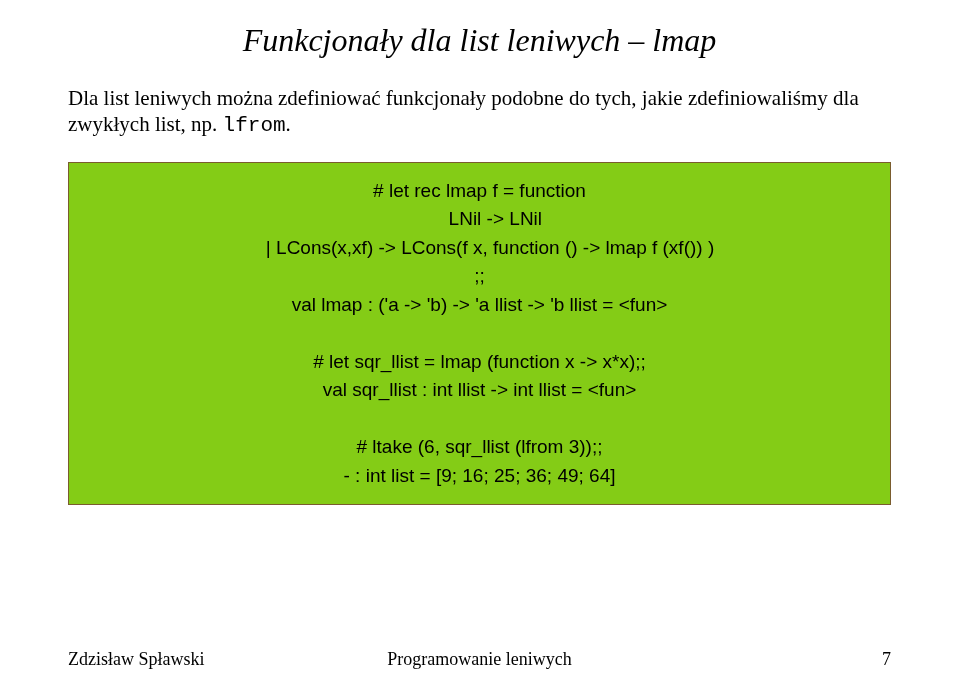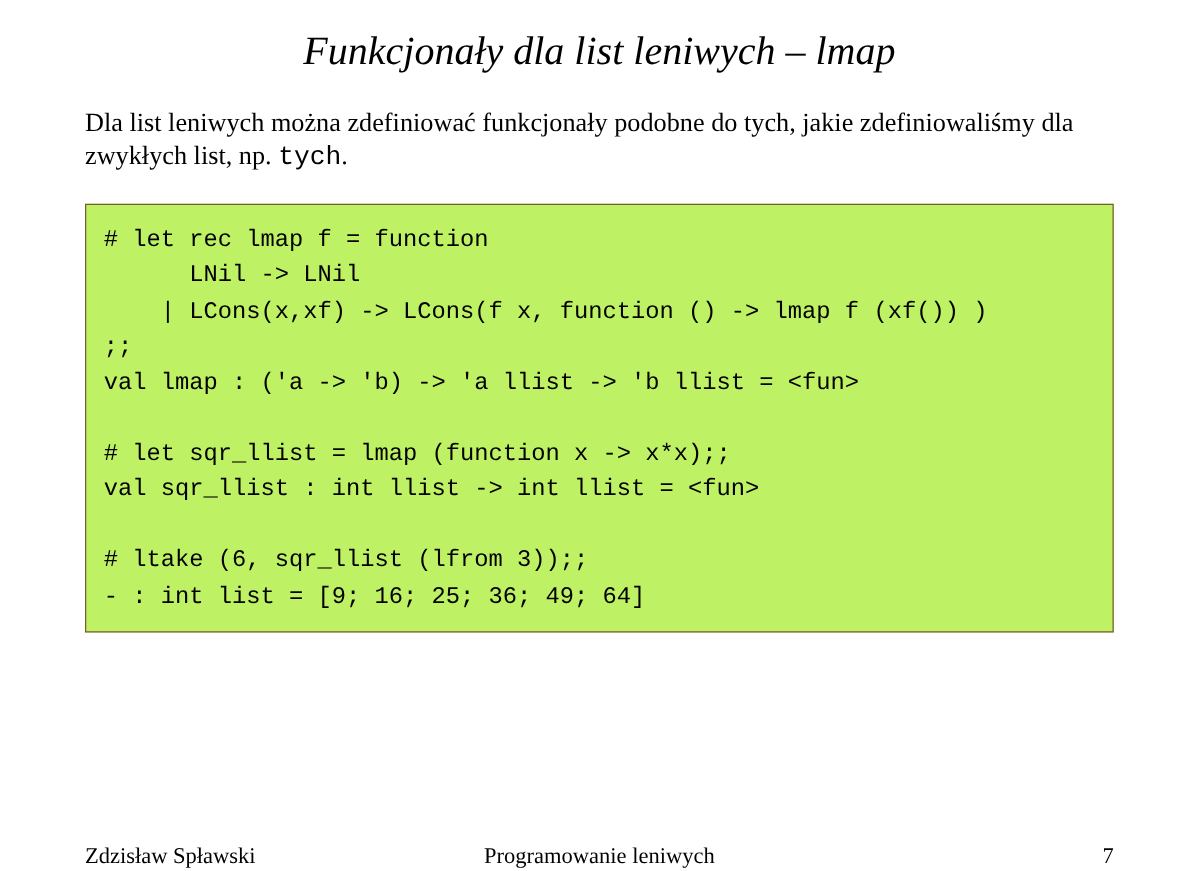--- a/index.html
+++ b/index.html
@@ -29,31 +29,32 @@
     font-size: 21px;
     line-height: 1.25;
     margin: 0 0 22px 0;
   }
   .code-inline {
     font-family: "Courier New", Courier, monospace;
     font-size: 21px;
   }
   .codebox {
     border: 1.5px solid #7a5c2e;
-    background: #bef264;
+    background: #84cc16;
     padding: 14px 14px 14px 14px;
-    font-family: Liberation Mono, monospace;
+    font-family: Liberation Sans, sans-serif;
     font-size: 19px;
     line-height: 1.5;
     white-space: pre;
     color: #000;
+    text-align: center;
   }
   .footer {
     position: absolute;
-    bottom: 2px;
+    bottom: 27px;
     left: 68px;
     right: 68px;
     font-size: 18px;
     display: flex;
     justify-content: space-between;
     align-items: baseline;
   }
   .footer .center {
     position: absolute;
     left: 0;
@@ -66,21 +67,21 @@
   }
 </style>
 </head>
 <body>
 
 <div class="page">
 
   <h1 class="title">Funkcjonały dla list leniwych – lmap</h1>
 
   <p class="intro">
-    <span>Dla list leniwych można zdefiniować funkcjonały podobne do tych, jakie zdefiniowaliśmy dla zwykłych list, np. </span><span class="code-inline">tych</span><span>.</span>
+    <span>Dla list leniwych można zdefiniować funkcjonały podobne do tych, jakie zdefiniowaliśmy dla zwykłych list, np. </span><span class="code-inline">lfrom</span><span>.</span>
   </p>
 
   <div class="codebox"># let rec lmap f = function
       LNil -&gt; LNil
     | LCons(x,xf) -&gt; LCons(f x, function () -&gt; lmap f (xf()) )
 ;;
 val lmap : ('a -&gt; 'b) -&gt; 'a llist -&gt; 'b llist = &lt;fun&gt;
 
 # let sqr_llist = lmap (function x -&gt; x*x);;
 val sqr_llist : int llist -&gt; int llist = &lt;fun&gt;

